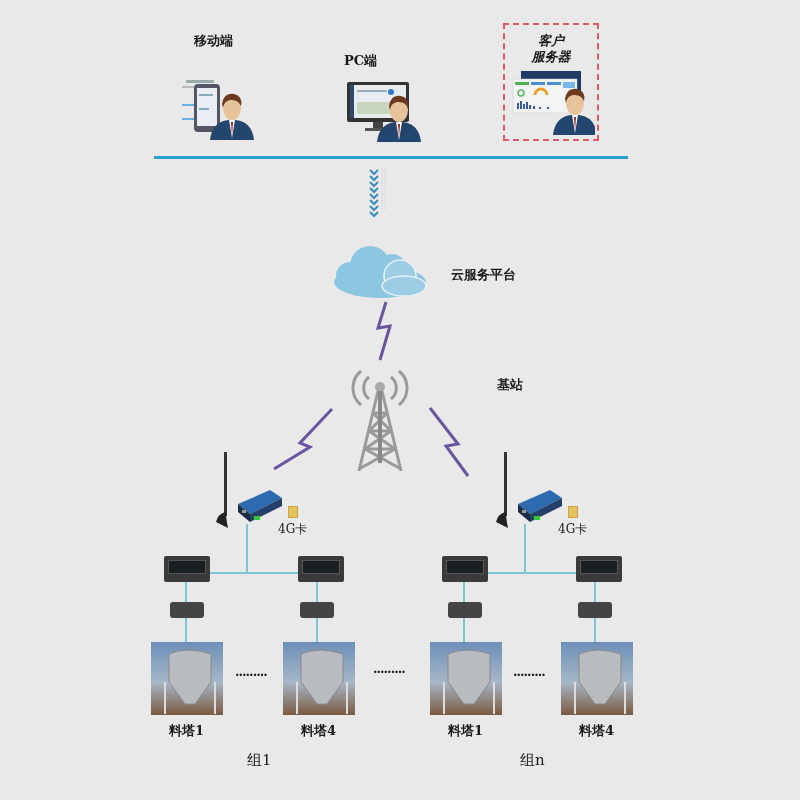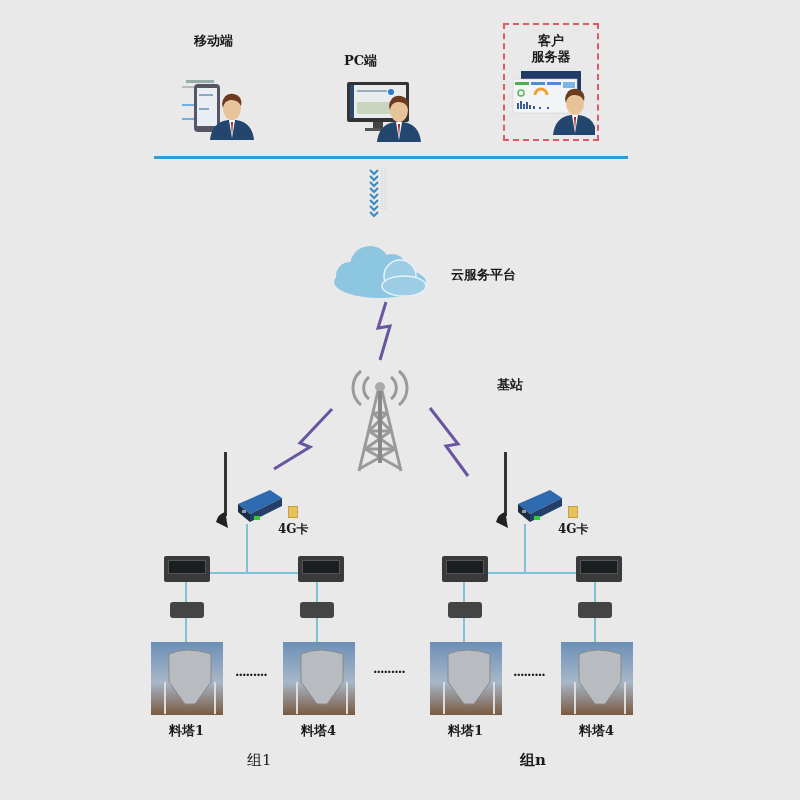--- a/index.html
+++ b/index.html
@@ -1,20 +1,20 @@
 <!DOCTYPE html>
 <html><head>
 <meta charset="utf-8">
 <style>
   html, body { margin:0; padding:0; }
   body { width:800px; height:800px; background:#e9e9e9; position:relative; overflow:hidden;
          font-family:"DejaVu Serif","Liberation Serif",serif; color:#1a1a1a; }
   .abs { position:absolute; }
   .lbl { font-size:13px; font-weight:bold; white-space:nowrap; }
-  .lbl-sm { font-size:12px; font-weight:bold; white-space:nowrap; }
+  .lbl-sm { font-size:12px; font-weight:normal; white-space:nowrap; }
   .lbl-lg { font-size:15px; white-space:nowrap; }
   svg { display:block; }
 </style>
 </head>
 <body>
 
 <div class="abs lbl" style="left:194px;top:32px;">移动端</div>
 <div class="abs lbl" style="left:344px;top:52px;">PC端</div>
 
 <div class="abs" style="left:180px;top:78px;">
@@ -50,21 +50,21 @@
     <g transform="translate(32,12)">
       <path d="M0 50 Q2 32 18 30 L26 30 Q42 32 44 50 Z" fill="#23466e"></path>
       <path d="M19 30 L22 48 L25 30 Z" fill="#fff"></path>
       <path d="M21 32 L22 46 L23 32 Z" fill="#9a1a22"></path>
       <ellipse cx="22" cy="18" rx="9" ry="12" fill="#e7c39a"></ellipse>
       <path d="M12 14 Q14 2 24 4 Q33 6 31 16 Q28 9 20 10 Q14 11 13 18 Z" fill="#6b3a1f"></path>
     </g>
   </svg>
 </div>
 
-<div class="abs" style="left:503px;top:23px;width:96px;height:118px;border:2px dashed #e05a66;box-sizing:border-box;">
+<div class="abs" style="left:503px;top:23px;width:96px;height:118px;border:2px dashed #e05a66;box-sizing:border-box;font-style:italic;">
   <div class="lbl" style="text-align:center;margin-top:8px;line-height:16px;">
     <div>客户</div>
     <div>服务器</div>
   </div>
   <div class="abs" style="left:6px;top:44px;">
     <svg width="84" height="66" viewBox="0 0 84 66">
       <rect x="10" y="2" width="60" height="30" fill="#1f3a64"></rect>
       <rect x="2" y="10" width="64" height="34" fill="#f2f4f6" stroke="#ccc" stroke-width="0.5"></rect>
       <rect x="4" y="13" width="14" height="3" fill="#4caf50"></rect>
       <rect x="20" y="13" width="14" height="3" fill="#4a90d0"></rect>
@@ -273,14 +273,14 @@
   </div>
   <div class="abs" style="left:141px;top:192px;width:72px;height:73px;background:linear-gradient(#6c8fb8 0%,#a7b7c8 55%,#7a5a40 100%);">
     <svg width="72" height="73" viewBox="0 0 72 73">
         <path d="M18 12 Q36 4 60 12 L60 40 L44 62 L34 62 L18 40 Z" fill="#b8bcc0" stroke="#888"></path>
         <path d="M14 40 L14 72 M64 40 L64 72" stroke="#ddd" stroke-width="2"></path>
       </svg>
   </div>
   <div class="abs lbl" style="left:93px;top:217px;letter-spacing:-1px;">·········</div>
   <div class="abs lbl" style="left:28px;top:272px;">料塔1</div>
   <div class="abs lbl" style="left:159px;top:272px;">料塔4</div>
-  <div class="abs lbl-lg" style="left:100px;top:301px;font-weight:bold;">组n</div>
+  <div class="abs lbl-lg" style="left:100px;top:301px;">组n</div>
 </div>
 
 </body></html>

